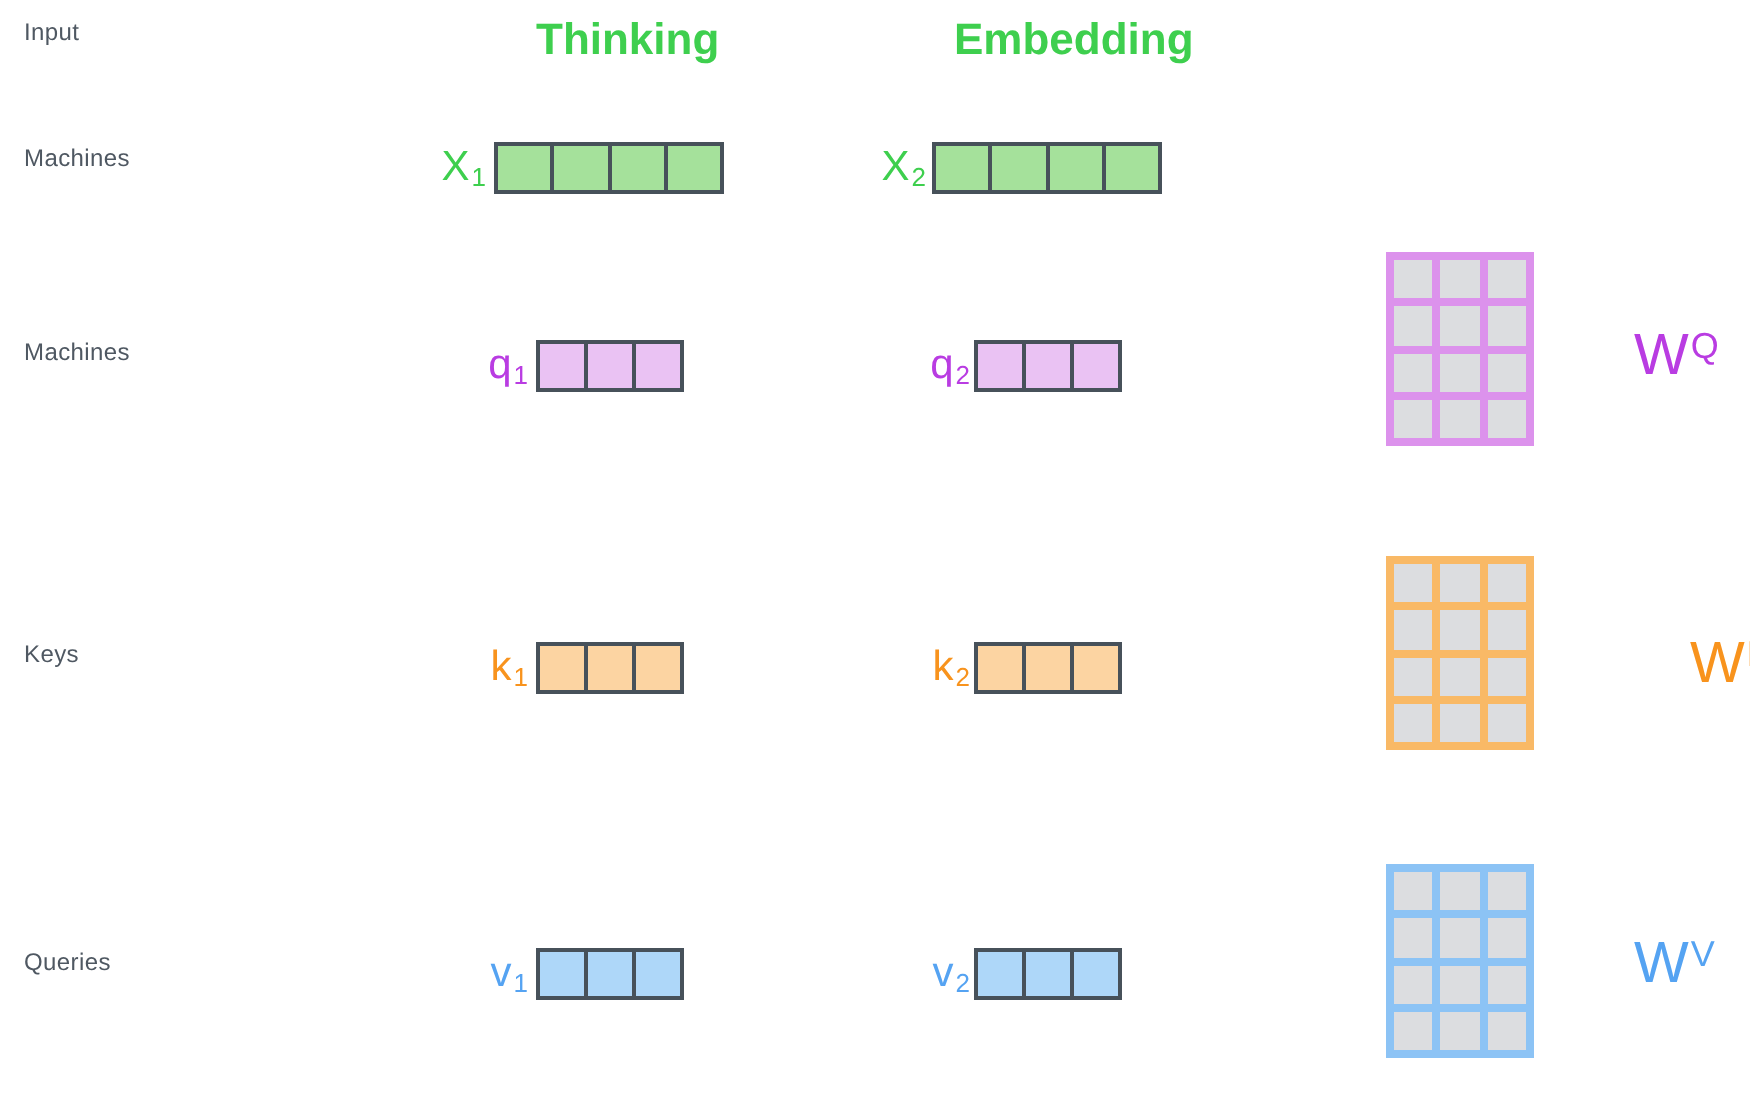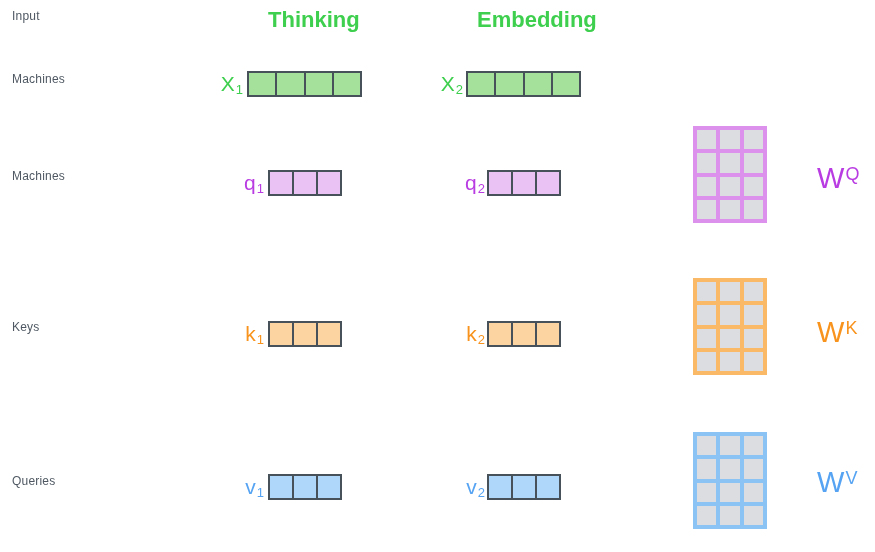--- a/index.html
+++ b/index.html
@@ -47,21 +47,21 @@
     position: absolute;
     font-size: 21px;
     font-weight: normal;
     line-height: 26px;
     text-align: right;
     white-space: nowrap;
   }
   .vec-label .sub { font-size: 13px; position: relative; top: 3px; margin-left: 1px; }
   .green-text  { color: var(--green-text,  #3ecf4e); }
   .purple-text { color: var(--purple-text, #b93ce2); }
-  .orange-text { color: var(--orange-text, #f8931d); }
+  .orange-text { color: var(--orange-text, #f8931d); margin-left: 28px; }
   .blue-text   { color: var(--blue-text,   #55a3f2); }
   
   .matrix {
     position: absolute;
     left: 693px;
     width: 66px;
     height: 89px;
     padding: 4px;
     display: grid;
     grid-template-columns: repeat(3, 1fr);

